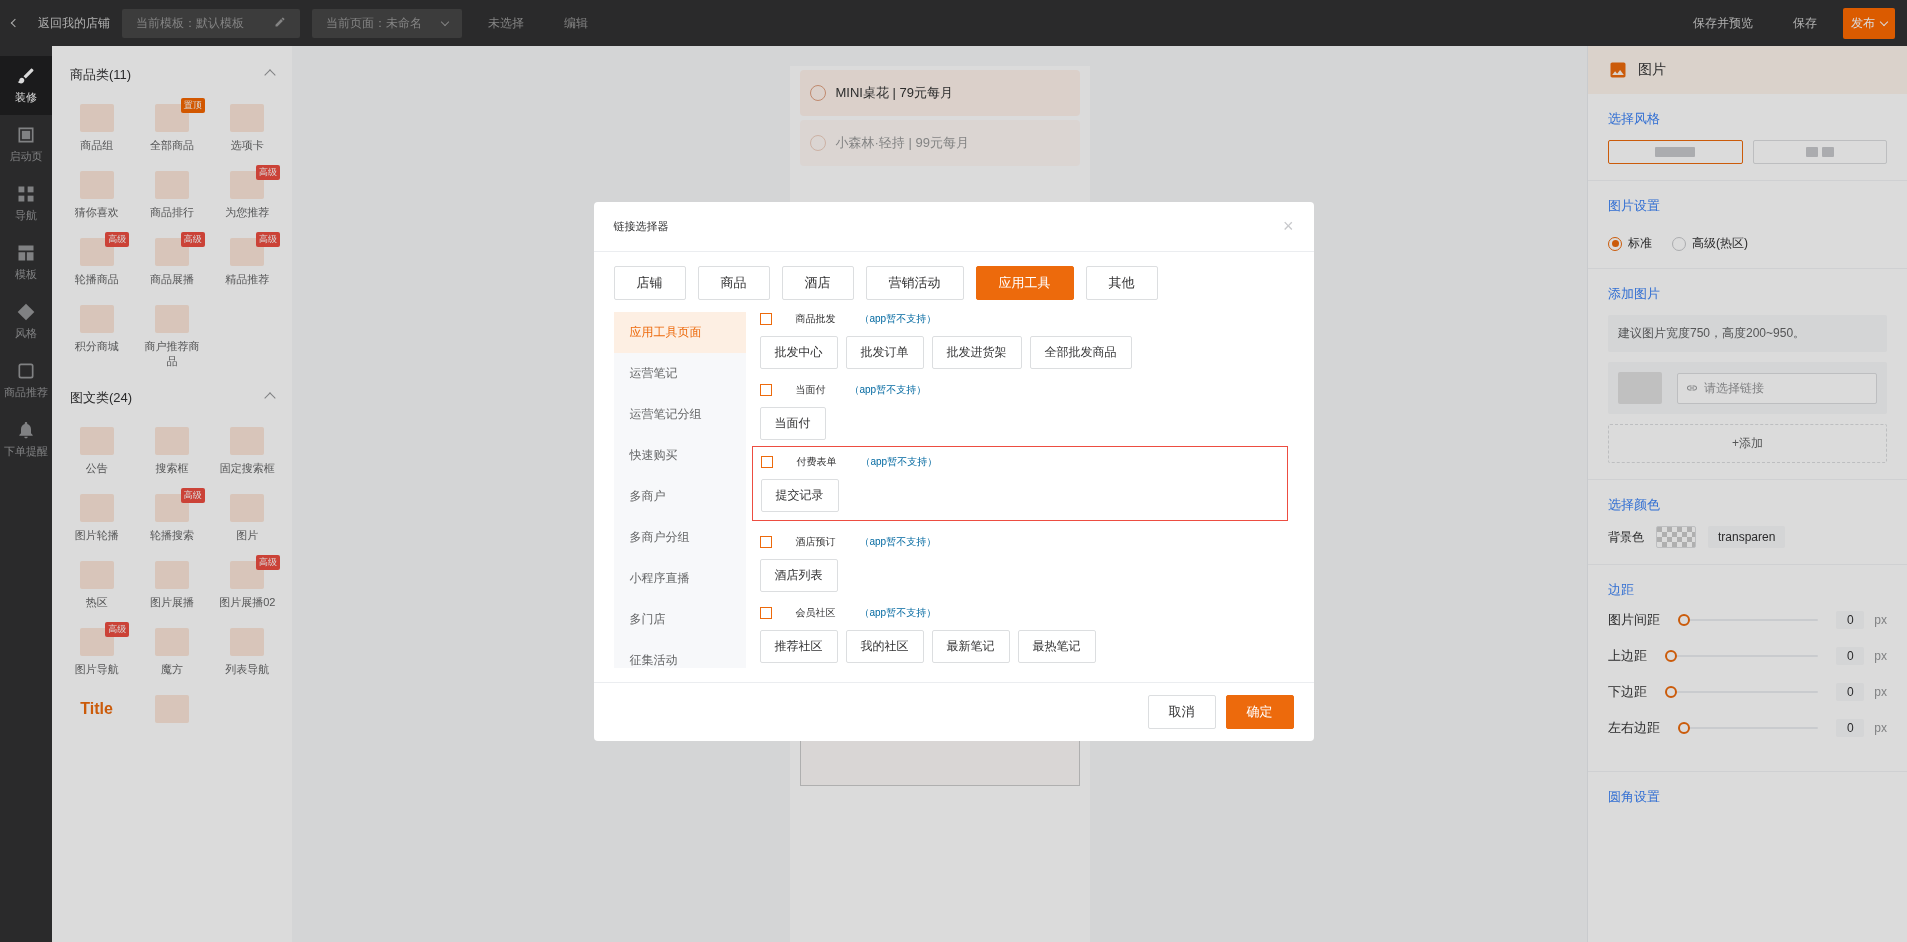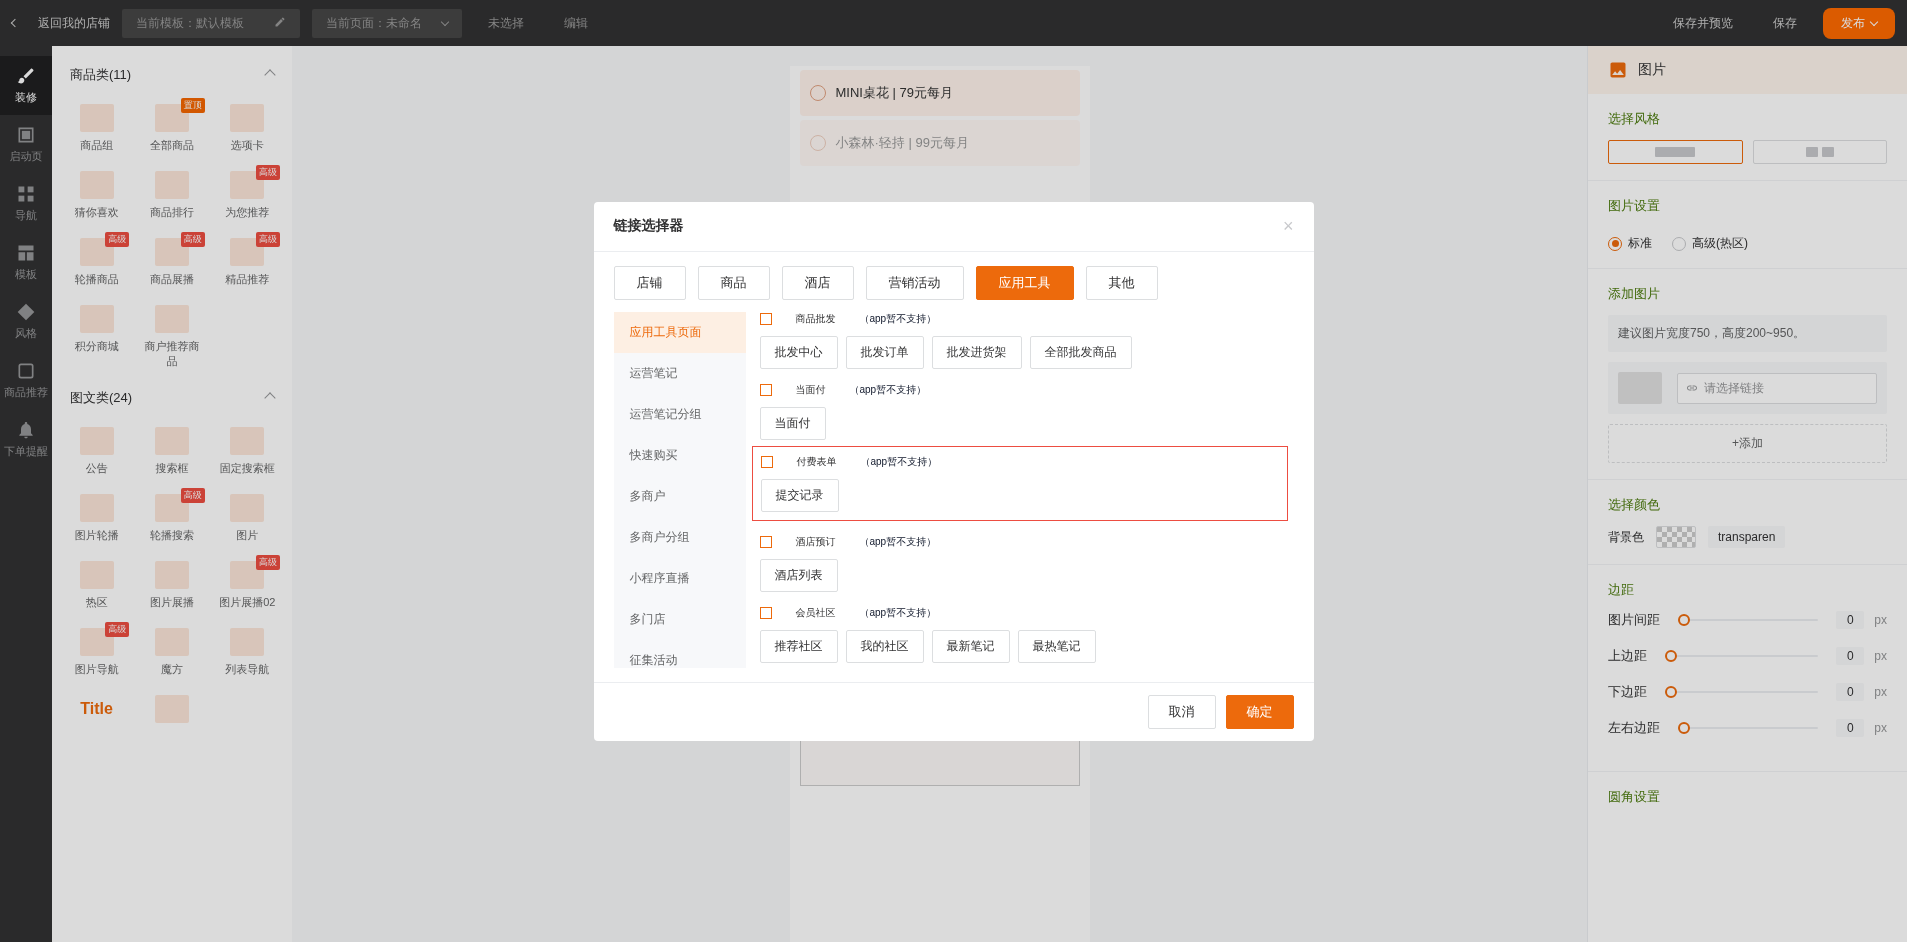--- a/index.html
+++ b/index.html
@@ -9,21 +9,21 @@
     .back-link { color: #ccc; font-size: 12px; display: flex; align-items: center; gap: 20px; cursor: pointer; }
     .chevron-left { display: inline-block; width: 6px; height: 6px; border-left: 1px solid #ccc; border-bottom: 1px solid #ccc; transform: rotate(45deg); }
     .template-tag { background: #464646; color: #999; font-size: 12px; padding: 6px 14px; border-radius: 2px; display: flex; align-items: center; gap: 30px; }
     .edit-icon { color: #999; }
     .page-select { background: #464646; color: #999; font-size: 12px; padding: 6px 14px; border-radius: 2px; width: 150px; display: flex; justify-content: space-between; align-items: center; }
     .chevron-down { display: inline-block; width: 6px; height: 6px; border-right: 1px solid #999; border-bottom: 1px solid #999; transform: rotate(45deg); margin-top: -2px; }
     .unselected { color: #999; font-size: 12px; padding: 6px 14px; }
     .edit-link { color: #999; font-size: 12px; padding: 6px 14px; }
     .top-spacer { flex: 1; }
     .top-action { color: #ccc; font-size: 12px; padding: 6px 14px; cursor: pointer; }
-    .publish-btn { background: #ff6a00; color: #fff; font-size: 12px; padding: 7px 18px; border-radius: 8px; cursor: pointer; display: flex; align-items: center; gap: 6px; }
+    .publish-btn { background: #ff6a00; color: #fff; font-size: 12px; padding: 7px 8px; border-radius: 2px; cursor: pointer; display: flex; align-items: center; gap: 6px; }
     .pub-chevron { display: inline-block; width: 6px; height: 6px; border-right: 1px solid #fff; border-bottom: 1px solid #fff; transform: rotate(45deg); margin-top: -2px; }
     
     .main-layout { display: flex; height: calc(100vh - 46px); }
     
     .left-rail { width: 52px; background: #323233; display: flex; flex-direction: column; padding-top: 10px; }
     .rail-item { color: #969799; font-size: 11px; text-align: center; padding: 10px 0; cursor: pointer; }
     .rail-item.active { color: #fff; background: #202021; }
     .rail-icon { display: block; width: 20px; height: 20px; margin: 0 auto 4px; }
     
     .side-panel { width: 240px; background: #fff; overflow-y: auto; padding: 10px; }
@@ -41,21 +41,21 @@
     .phone-preview { width: 300px; background: #fff; }
     .preview-row { background: #fff3ec; padding: 14px 10px; margin: 4px 10px; border-radius: 4px; display: flex; align-items: center; gap: 10px; color: #333; font-size: 13px; }
     .radio-circle { width: 16px; height: 16px; border: 1px solid #e0a080; border-radius: 50%; }
     .preview-image { margin: 10px; height: 200px; border: 1px solid #ccc; background: #fdfaf8; margin-top: 420px; }
     
     .right-panel { width: 320px; background: #fff; border-left: 1px solid #ebedf0; overflow-y: auto; padding-bottom: 40px; }
     .rp-header { background: #fef5ed; padding: 14px 20px; display: flex; align-items: center; gap: 10px; }
     .rp-header-icon { width: 20px; height: 20px; }
     .rp-header-title { font-size: 14px; color: #323233; font-weight: 500; }
     .rp-section { padding: 16px 20px; border-bottom: 1px solid #f2f3f5; }
-    .rp-section-title { font-size: 13px; color: #4d7c0f; margin-bottom: 12px; }
+    .rp-section-title { font-size: 13px; color: #3b82f6; margin-bottom: 12px; }
     .style-toggles { display: flex; gap: 10px; }
     .style-toggle { flex: 1; border: 1px solid #dcdee0; border-radius: 2px; height: 24px; display: flex; align-items: center; justify-content: center; cursor: pointer; }
     .style-toggle.active { border-color: #ed6a0c; }
     .style-bar { width: 40px; height: 10px; background: #c8c9cc; border-radius: 1px; }
     .radio-row { display: flex; gap: 20px; font-size: 12px; color: #323233; margin-top: 20px; }
     .radio-opt { display: flex; align-items: center; gap: 6px; cursor: pointer; }
     .radio-dot { width: 14px; height: 14px; border: 1px solid #c8c9cc; border-radius: 50%; display: inline-flex; align-items: center; justify-content: center; }
     .radio-dot.checked { border-color: #ed6a0c; }
     .radio-dot.checked::after { content: ''; width: 7px; height: 7px; background: #ed6a0c; border-radius: 50%; }
     .info-box { background: #f7f8fa; padding: 10px; font-size: 12px; color: #646566; border-radius: 2px; margin-bottom: 10px; }
@@ -69,35 +69,35 @@
     .slider-val { font-size: 12px; color: #323233; background: #f7f8fa; padding: 2px 8px; border-radius: 2px; min-width: 28px; text-align: center; }
     .slider-unit { font-size: 12px; color: #969799; }
     .color-row { display: flex; align-items: center; gap: 12px; font-size: 12px; color: #323233; }
     .color-swatch { width: 40px; height: 22px; border: 1px solid #dcdee0; background: repeating-conic-gradient(#ccc 0% 25%, #fff 0% 50%) 0 / 10px 10px; border-radius: 2px; }
     .color-text { background: #f7f8fa; padding: 4px 10px; border-radius: 2px; }
     
     
     .modal-overlay { position: fixed; inset: 0; background: rgba(0,0,0,0.14); display: flex; align-items: center; justify-content: center; z-index: 1000; }
     .modal { width: 720px; background: #fff; border-radius: 4px; display: flex; flex-direction: column; overflow: hidden; }
     .modal-header { padding: 14px 20px; border-bottom: 1px solid #ebedf0; display: flex; justify-content: space-between; align-items: center; }
-    .modal-title { font-size: 14px; color: #323233; font-weight: 700; }
+    .modal-title { font-size: 11px; color: #323233; font-weight: 400; }
     .modal-close { color: #c8c9cc; cursor: pointer; font-size: 18px; }
     .modal-tabs { display: flex; gap: 12px; padding: 14px 20px 12px; }
     .modal-tab { padding: 7px 22px; font-size: 13px; border: 1px solid #dcdee0; border-radius: 2px; cursor: pointer; color: #323233; background: #fff; }
     .modal-tab.active { background: #ed6a0c; color: #fff; border-color: #ed6a0c; }
     .modal-body { display: flex; padding: 0 20px 14px; height: 370px; }
     .modal-side-nav { width: 132px; background: #f7f8fa; overflow-y: auto; }
     .side-nav-item { padding: 12px 16px; font-size: 12px; color: #646566; cursor: pointer; }
     .side-nav-item.active { background: #fdefe3; color: #ed6a0c; }
     .modal-content { flex: 1; padding: 0 14px; overflow-y: auto; }
     .content-group { margin-bottom: 14px; }
     .group-header { display: flex; align-items: center; gap: 24px; font-size: 10px; margin-bottom: 10px; }
     .group-icon { width: 12px; height: 12px; border: 1px solid #ed6a0c; position: relative; }
     .group-title { color: #323233; }
-    .group-note { color: #0f172a; }
+    .group-note { color: #0369a1; }
     .chip-row { display: flex; gap: 8px; flex-wrap: wrap; }
     .chip { padding: 7px 14px; font-size: 12px; border: 1px solid #dcdee0; border-radius: 2px; cursor: pointer; color: #323233; background: #fff; }
     .highlight-box { border: 1px solid #ed4d41; padding: 8px; margin: -8px -8px 14px -8px; }
     .modal-footer { padding: 12px 20px; border-top: 1px solid #ebedf0; display: flex; justify-content: flex-end; gap: 10px; }
     .btn { padding: 7px 20px; font-size: 13px; border-radius: 2px; cursor: pointer; border: 1px solid #dcdee0; background: #fff; color: #323233; }
     .btn.primary { background: #ed6a0c; color: #fff; border-color: #ed6a0c; }
     
     .icon-svg-rail { fill: #969799; }
     .rail-item.active .icon-svg-rail { fill: #fff; }
   </style>

